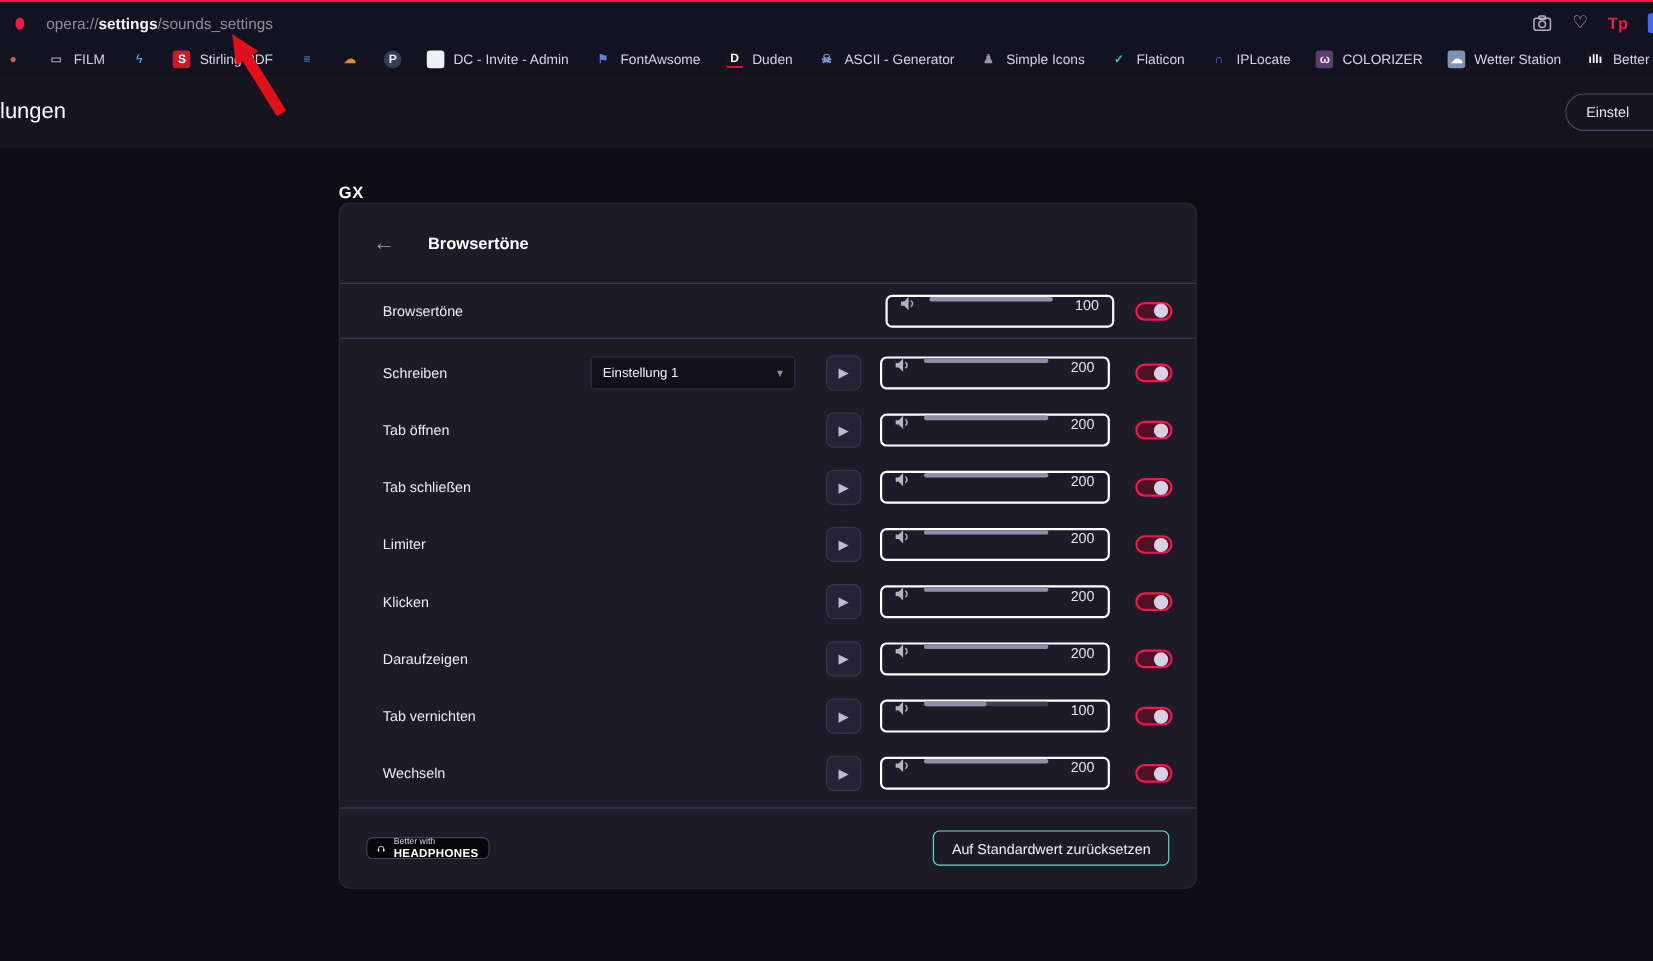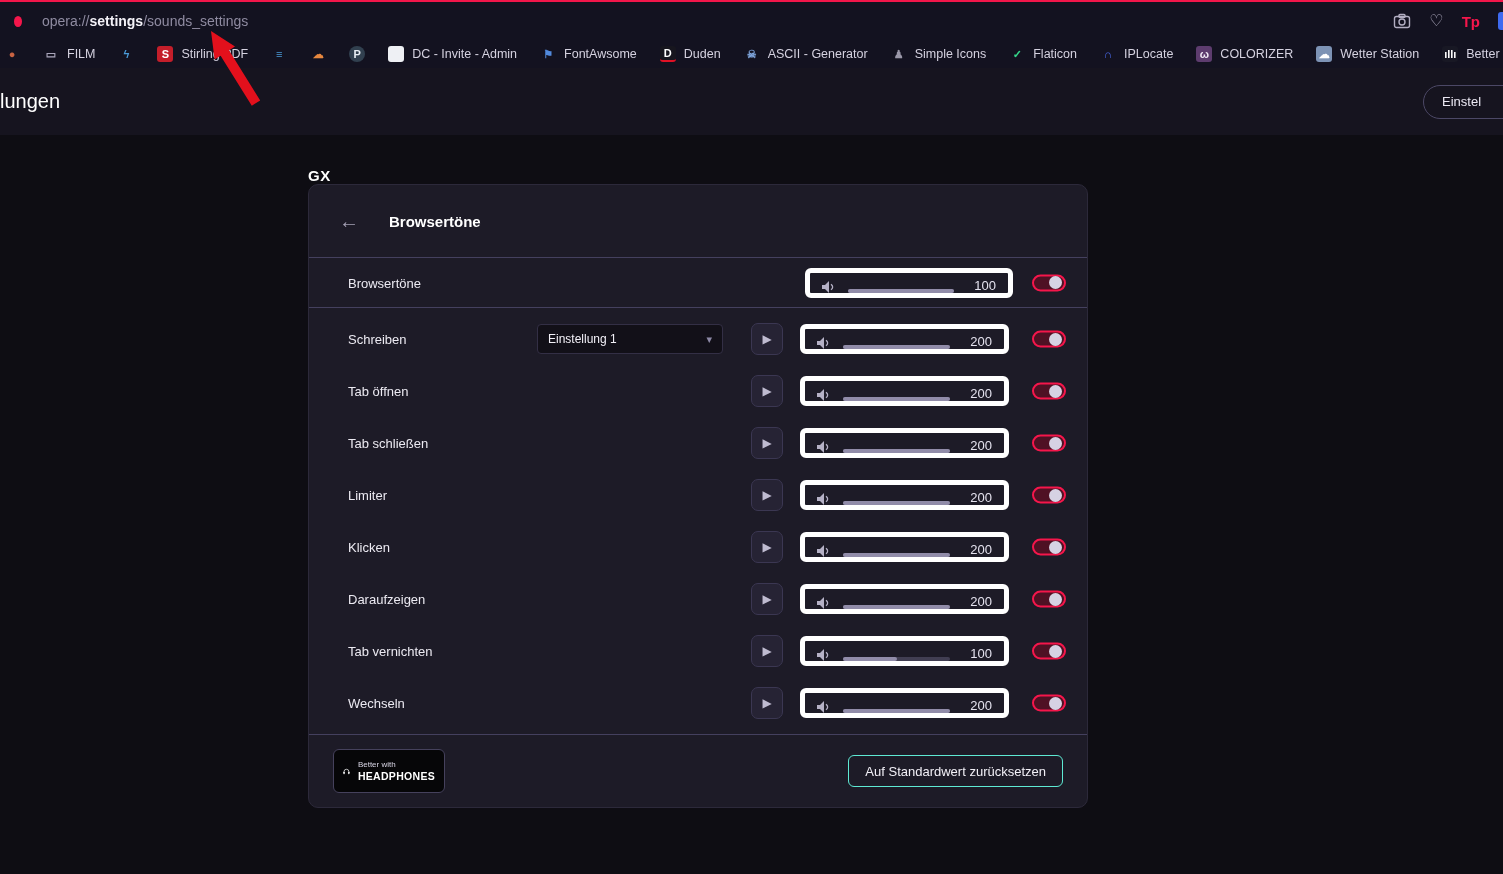--- a/index.html
+++ b/index.html
@@ -64,32 +64,32 @@
     font-size:13px; color:#eceaf2; }
   .dropdown { position:absolute; left:228px; top:50%; transform:translateY(-50%); width:186px; height:30px;
     background:#121018; border:1px solid #332f45; border-radius:4px; display:flex; align-items:center;
     padding:0 10px; cursor:pointer; }
   .dropdown-label { font-size:12px; color:#f2f0f7; }
   .caret { margin-left:auto; color:#8d89a6; font-size:11px; }
   .play-btn { position:absolute; left:442px; top:50%; transform:translateY(-50%); width:32px; height:32px;
     border-radius:7px; background:#262334; border:1px solid #3b3752; color:#bfbbd0; font-size:12px;
     display:flex; align-items:center; justify-content:center; cursor:pointer; }
   .volbox { position:absolute; left:491px; top:50%; transform:translateY(-50%); width:209px; height:30px;
-    border:5px solid #ffffff; border-radius:6px; display:flex; align-items:flex-end; gap:12px;
+    border:2px solid #ffffff; border-radius:6px; display:flex; align-items:flex-start; gap:12px;
     padding:0 12px; cursor:pointer; }
   .slider { flex:1; height:4px; background:#413e52; border-radius:2px; position:relative; }
   .slider-fill { position:absolute; left:0; top:0; height:100%; background:#918ca9; border-radius:2px; }
   .vol-value { width:30px; text-align:right; font-size:13px; color:#e4e2ee; }
   .toggle { position:absolute; left:723px; top:50%; transform:translateY(-50%); width:34px; height:17px;
     border:2px solid #f5164b; border-radius:11px; background:#4f1124; cursor:pointer; }
   .knob { position:absolute; right:2px; top:50%; transform:translateY(-50%); width:13px; height:13px;
     border-radius:50%; background:#d6d2e3; }
 
   .panel-footer { height:73px; border-top:1px solid #44405e; display:flex; align-items:center; padding:0 24px; }
-  .hp-badge { width:112px; height:44px; background:#060608; border:1px solid #45415c; border-radius:6px;
+  .hp-badge { width:112px; height:20px; background:#060608; border:1px solid #45415c; border-radius:6px;
     display:flex; align-items:center; gap:8px; padding:0 9px; }
   .hp-text { display:flex; flex-direction:column; line-height:1.15; }
   .hp-line1 { font-size:8px; color:#d8d5e4; }
   .hp-line2 { font-size:10.5px; font-weight:800; color:#ffffff; letter-spacing:.3px; }
   .reset-btn { margin-left:auto; height:32px; border:1px solid #5eead4; border-radius:6px; background:transparent;
     color:#f2f0f7; font-size:13px; padding:0 16px; font-family:"Liberation Sans",sans-serif; cursor:pointer; }
 
   .annotation-arrow { position:absolute; left:0; top:0; z-index:99; pointer-events:none; }
 </style>
 </head>

